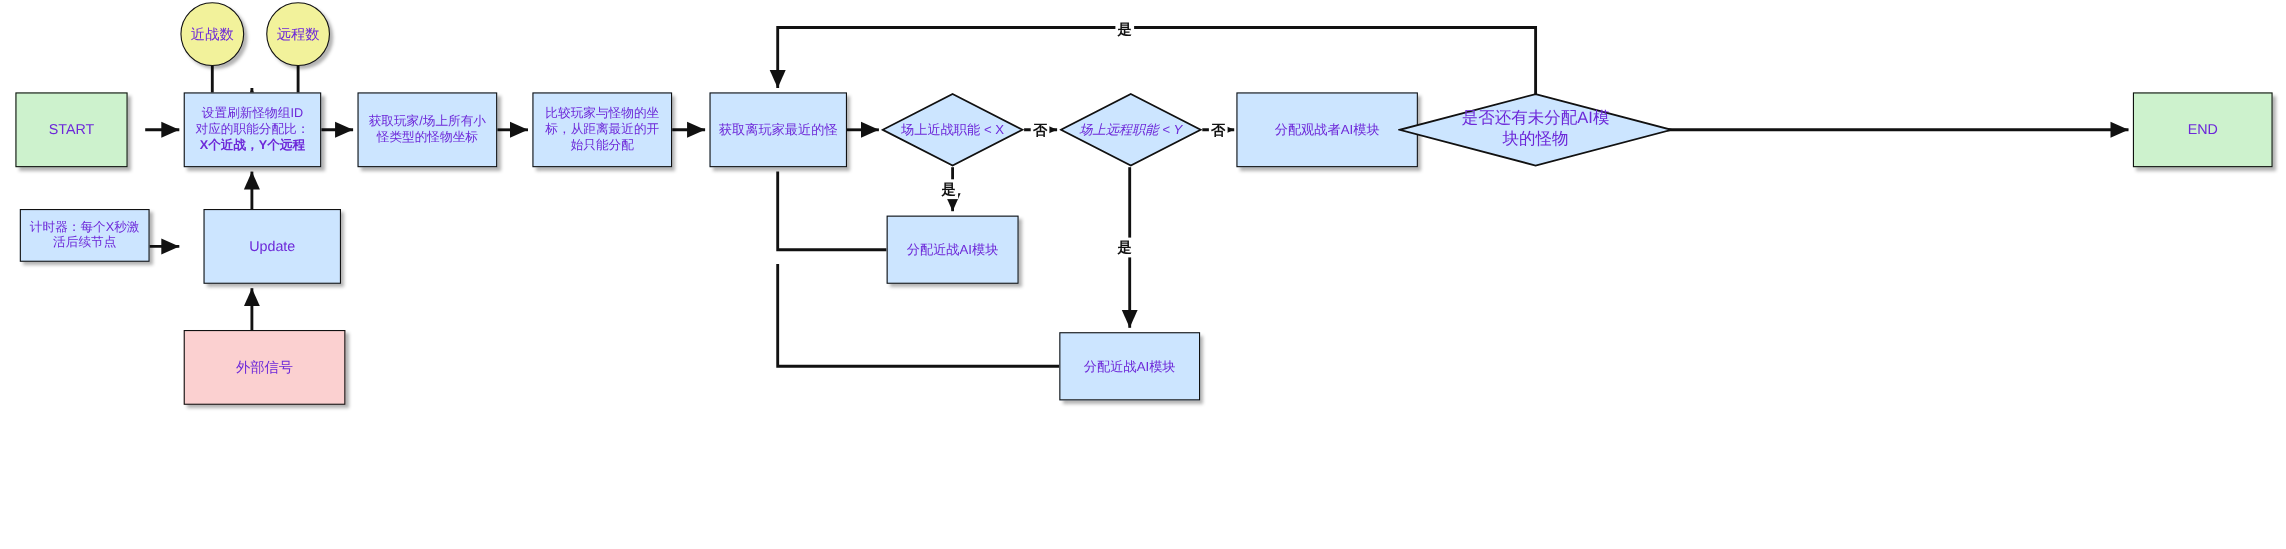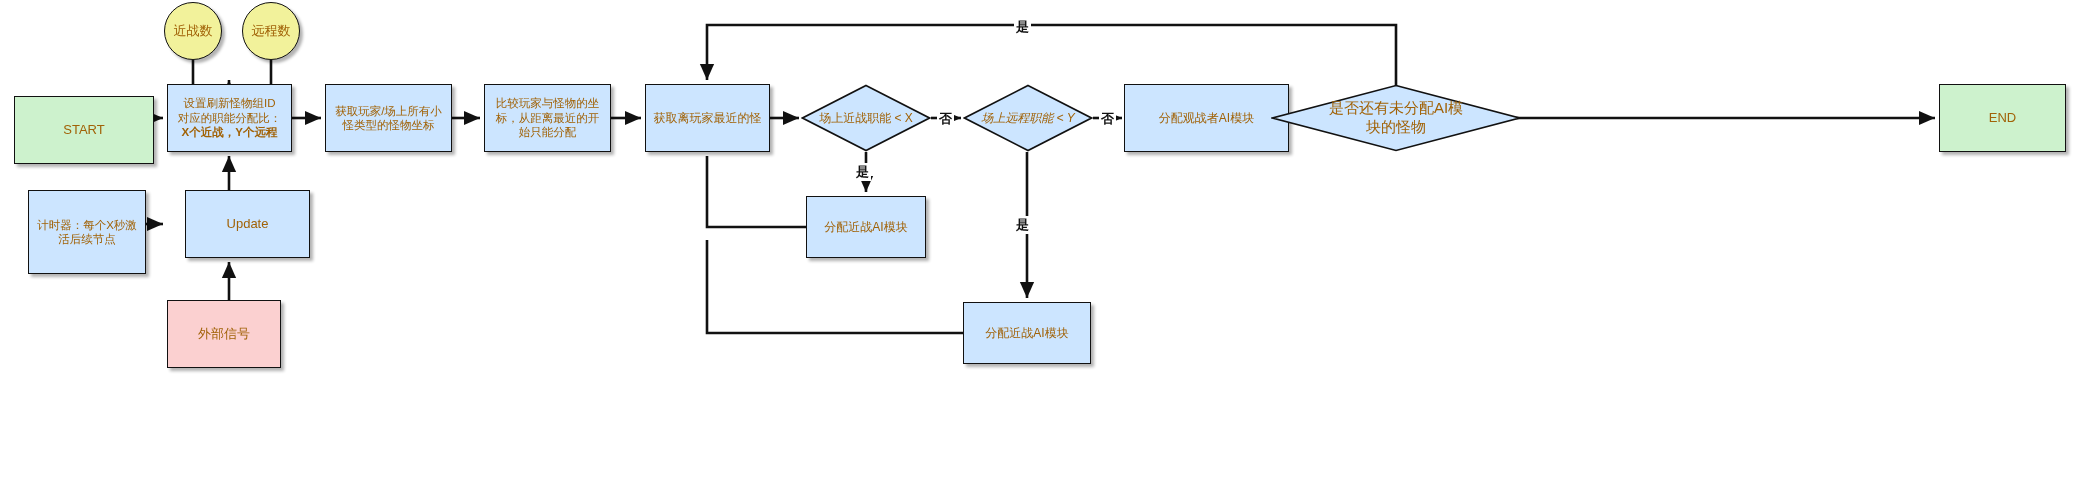--- a/index.html
+++ b/index.html
@@ -1,21 +1,21 @@
 <!DOCTYPE html>
 <html><head>
 <meta charset="utf-8">
 <style>
   html,body{margin:0;padding:0;background:#ffffff;}
   body{font-family:"Liberation Sans","DejaVu Sans",sans-serif;}
   #canvas{position:relative;width:2078px;height:499px;background:#ffffff;overflow:hidden;}
   svg#wires{position:absolute;left:0;top:0;width:2078px;height:499px;pointer-events:none;}
 
   .node{position:absolute;box-sizing:border-box;display:flex;align-items:center;justify-content:center;text-align:center;
-        color:#a16207;font-size:13px;line-height:1.25;z-index:2;}
+        color:#6d28d9;font-size:13px;line-height:1.25;z-index:2;}
   .rect{border:1.4px solid #111111;background:#cce5ff;box-shadow:3px 3px 3px rgba(0,0,0,0.30);}
   .rect.green{background:#cdf2cd;}
   .rect.pink{background:#fbd0d0;}
   .rect .txt{padding:2px 6px;white-space:pre-line;}
 
   .circle{border:1.4px solid #111111;background:#f2f29b;border-radius:50%;box-shadow:3px 3px 3px rgba(0,0,0,0.30);}
 
   .diamond{background:transparent;border:none;box-shadow:none;}
   .diamond .dshape{position:absolute;left:0;top:0;width:100%;height:100%;}
   .diamond .txt{position:relative;z-index:3;padding:0 4px;white-space:pre-line;}
@@ -70,47 +70,47 @@
       <path d="M 1027 152 L 1027 298"></path>
 
       <path d="M 806 227 L 707 227 L 707 156" marker-end="none"></path>
 
       <path d="M 963 333 L 707 333 L 707 240" marker-end="none"></path>
 
       <path d="M 1396 110 L 1396 25 L 707 25 L 707 80"></path>
     </g>
   </svg>
 
-  <div class="node rect green" style="left:14px;top:84px;width:140px;height:68px;margin-top:12px;">
+  <div class="node rect green" style="left:14px;top:84px;width:102px;height:68px;">
     <span class="txt">START</span>
   </div>
 
   <div class="node circle" style="left:164px;top:2px;width:58px;height:58px;">
     <span class="txt">近战数</span>
   </div>
 
   <div class="node circle" style="left:242px;top:2px;width:58px;height:58px;">
     <span class="txt">远程数</span>
   </div>
 
   <div class="node rect" style="left:167px;top:84px;width:125px;height:68px;align-items:center;">
     <span class="txt" style="font-size:11.5px;">设置刷新怪物组ID
 对应的职能分配比：
 <span class="bold">X个近战，Y个远程</span></span>
   </div>
 
-  <div class="node rect" style="left:28px;top:190px;width:118px;height:84px;">
+  <div class="node rect" style="left:18px;top:190px;width:118px;height:48px;">
     <span class="txt" style="font-size:11.5px;">计时器：每个X秒激活后续节点</span>
   </div>
 
   <div class="node rect" style="left:167px;top:190px;width:125px;height:68px;margin-left:18px;">
     <span class="txt">Update</span>
   </div>
 
-  <div class="node rect pink" style="left:167px;top:300px;width:114px;height:68px;">
+  <div class="node rect pink" style="left:167px;top:300px;width:147px;height:68px;">
     <span class="txt">外部信号</span>
   </div>
 
   <div class="node rect" style="left:325px;top:84px;width:127px;height:68px;">
     <span class="txt" style="font-size:11.5px;">获取玩家/场上所有小怪类型的怪物坐标</span>
   </div>
 
   <div class="node rect" style="left:645px;top:84px;width:125px;height:68px;">
     <span class="txt" style="font-size:12px;">获取离玩家最近的怪</span>
   </div>

